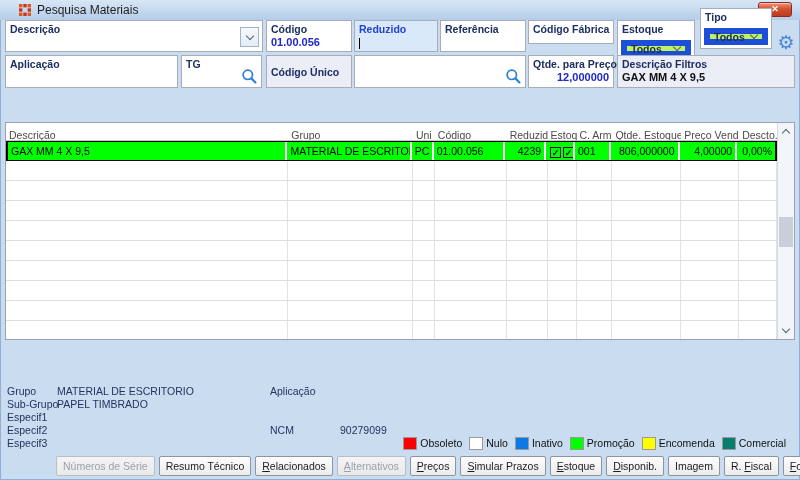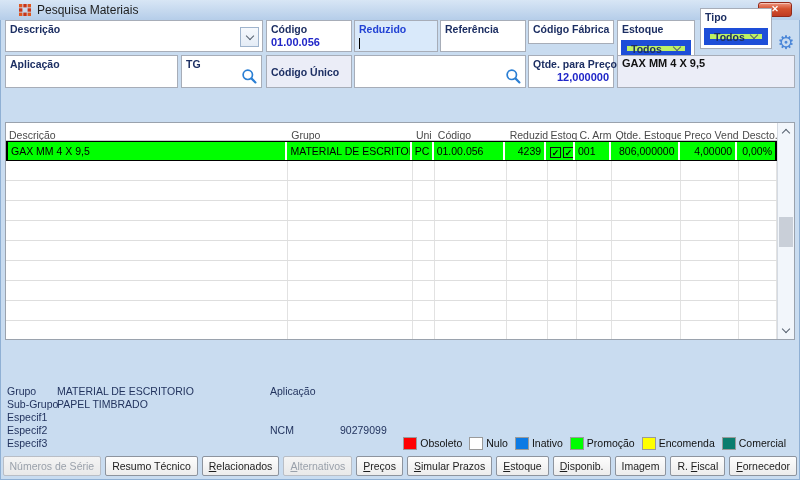--- a/index.html
+++ b/index.html
@@ -92,21 +92,21 @@
 
   
   .legend { position:absolute; top:437px; right:14px; display:flex;
     align-items:center; gap:7px; }
   .leg-item { display:flex; gap:3px; }
   .leg-sq { width:14px; height:13px; border:1px solid #9a9a9a; }
   .leg-lab { font-size:10.5px; color:#111; }
 
   
   .btnbar { position:absolute; left:56px; right:3px; top:456px; height:21px;
-    display:flex; justify-content:flex-end; gap:4px; }
+    display:flex; justify-content:flex-start; gap:4px; }
   .fbtn { height:20px; padding:0 6px; font-size:10.5px; color:#1d1d1d;
     background:linear-gradient(#fdfdfd,#ececec); border:1px solid #8d949e;
     border-radius:2px; line-height:18px; white-space:nowrap;
     font-family:"Liberation Sans", sans-serif; }
   .fbtn.disabled { color:#9aa1ab; border-color:#b9bec6;
     background:linear-gradient(#f4f4f4,#e9e9e9); }
   .fbtn u { text-underline-offset:1px; }
 </style>
 </head>
 <body>
@@ -193,20 +193,21 @@
     <line x1="12.5" y1="12.5" x2="17" y2="17" stroke="#2b7fd4" stroke-width="2.5" stroke-linecap="round"></line>
   </svg>
 </div>
 
 <div class="panel" style="left:528px;top:55px;width:86px;height:33px">
   <div class="lbl">Qtde. para Preço</div>
   <div class="val" style="text-align:right">12,000000</div>
 </div>
 
 <div class="panel ro" style="left:617px;top:55px;width:178px;height:33px">
+  <div class="lbl">Descrição Filtros</div>
   <div class="val" style="color:#111">GAX MM 4 X 9,5</div>
 </div>
 
 <div class="grid">
   <div class="grid-cols">
     <div class="grow header">
       <div class="cell c0">Descrição</div>
       <div class="cell c1">Grupo</div>
       <div class="cell c2">Uni</div>
       <div class="cell c3">Código</div>

